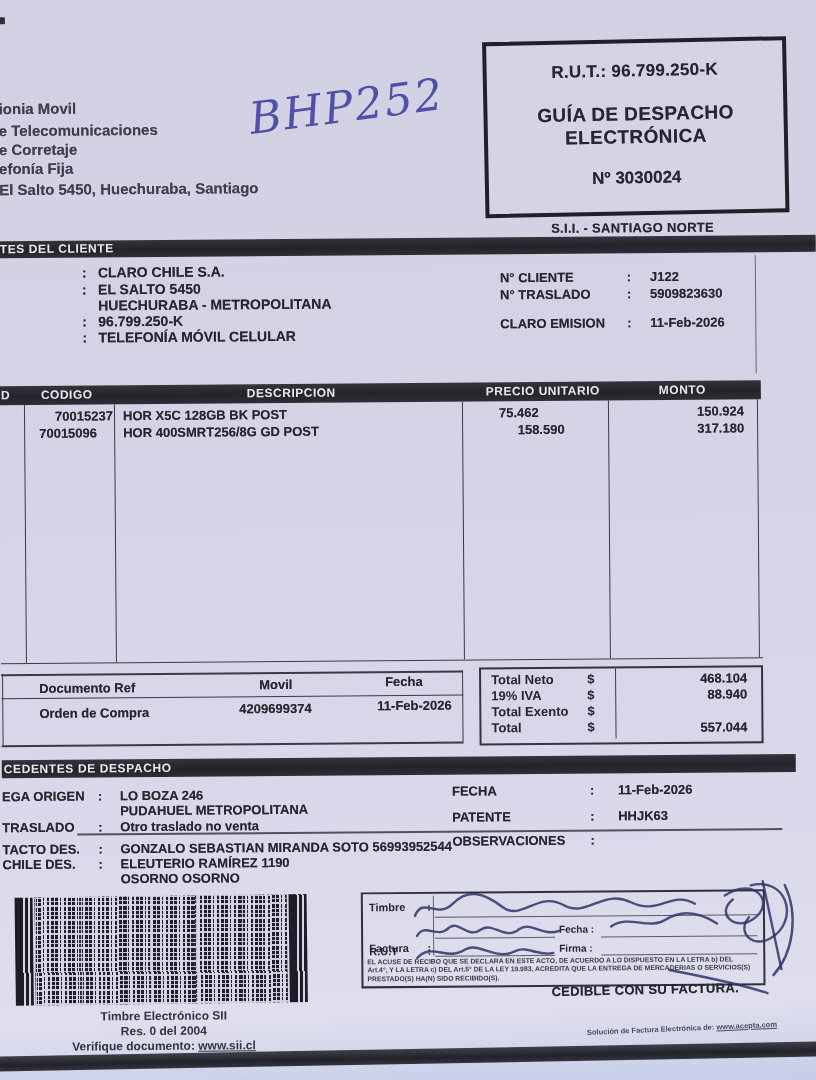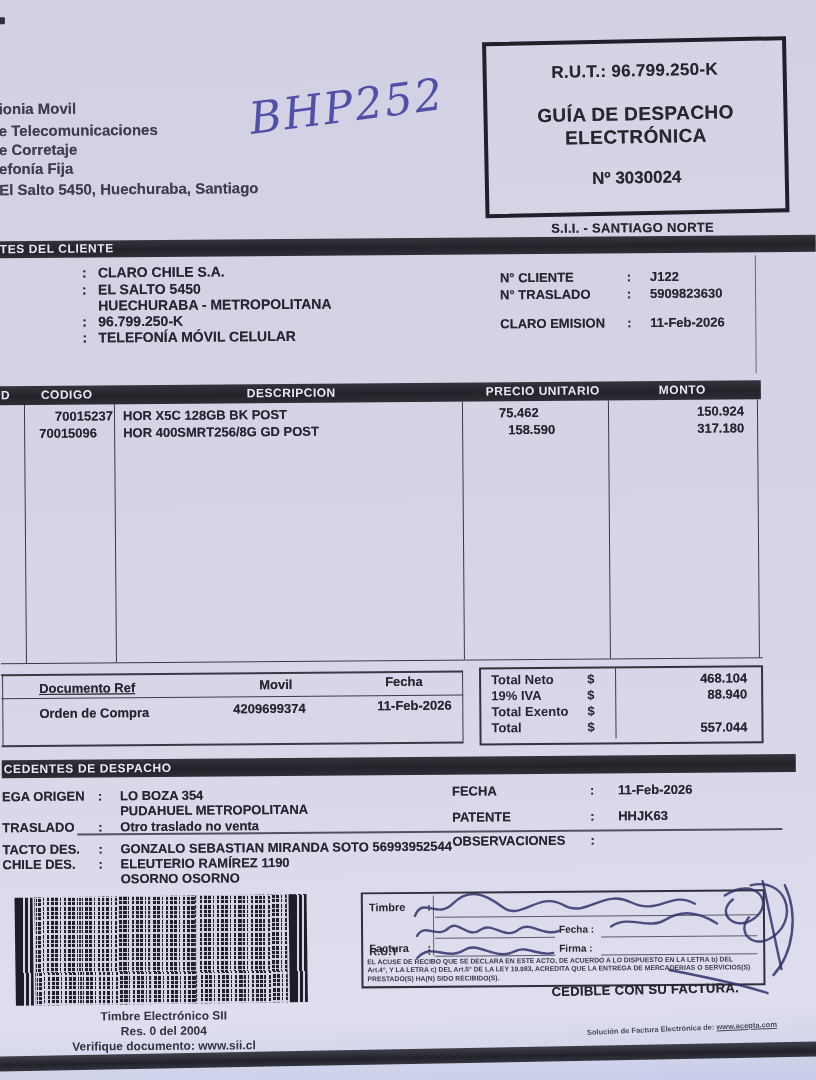--- a/index.html
+++ b/index.html
@@ -177,35 +177,35 @@
 
   <div>
     <span class="cell soft" style="left:56px;top:406px;">70015237</span>
     <span class="cell soft" style="left:124px;top:406px;">HOR X5C 128GB BK POST</span>
     <span class="cell soft" style="left:500px;top:406px;width:100px;text-align:left;">75.462</span>
     <span class="cell soft b" style="left:645px;top:406px;width:100px;text-align:right;">150.924</span>
   </div>
   <div>
     <span class="cell soft" style="left:40px;top:423px;">70015096</span>
     <span class="cell soft" style="left:124px;top:423px;">HOR 400SMRT256/8G GD POST</span>
-    <span class="cell soft" style="left:509px;top:423px;width:100px;text-align:left;">158.590</span>
+    <span class="cell soft" style="left:492px;top:423px;width:100px;text-align:center;">158.590</span>
     <span class="cell soft b" style="left:645px;top:423px;width:100px;text-align:right;">317.180</span>
   </div>
 
   <div>
     <div class="abs hline" style="left:0;top:671px;width:462px;height:2px;"></div>
     <div class="abs vline" style="left:1px;top:671px;height:71px;"></div>
     <div class="abs vline" style="left:461px;top:671px;height:71px;"></div>
     <div class="abs hline" style="left:0;top:742px;width:462px;height:2px;"></div>
     <div class="abs hline" style="left:0;top:695px;width:462px;"></div>
-    <span class="abs refhead soft" style="left:38px;top:678px;text-decoration:underline;">Documento Ref</span>
+    <span class="abs refhead soft" style="left:38px;top:678px;">Documento Ref</span>
     <span class="abs refhead soft" style="left:258px;top:676px;">Movil</span>
     <span class="abs refhead soft" style="left:384px;top:674px;">Fecha</span>
     <span class="abs refcell soft" style="left:38px;top:703px;">Orden de Compra</span>
-    <span class="abs refcell soft" style="left:232px;top:700px;">4209699374</span>
+    <span class="abs refcell soft" style="left:238px;top:700px;">4209699374</span>
     <span class="abs refcell soft" style="left:376px;top:698px;">11-Feb-2026</span>
   </div>
 
   <div class="abs" style="left:478px;top:668px;width:280px;height:74px;border:2px solid #33333f;">
     <div class="abs vline" style="left:134px;top:0;height:70px;"></div>
     <div style="padding:3px 0 0 10px;">
       <div class="totrow">
         <span class="lab">Total Neto</span>
         <span class="cur">$</span>
       </div>
@@ -229,21 +229,21 @@
   </div>
 
   <div class="abs bar bar3">
     <span>CEDENTES DE DESPACHO</span>
   </div>
 
   <div class="abs soft" style="left:0;top:786px;">
     <div class="drow">
       <span class="lab">EGA ORIGEN</span>
       <span class="sep">:</span>
-      <span>LO BOZA 354</span>
+      <span>LO BOZA 246</span>
     </div>
     <div class="drow">
       <span class="lab"></span>
         <span class="sep"></span>
       <span>PUDAHUEL   METROPOLITANA</span>
     </div>
     <div class="drow" style="margin-top:1px;">
       <span class="lab">TRASLADO</span>
       <span class="sep">:</span>
       <span>Otro traslado no venta</span>
@@ -285,21 +285,21 @@
   </div>
 
   <div class="abs barcode">
     <div class="bc-edge bc-left"></div>
     <div class="bc-data"></div>
     <div class="bc-edge bc-right"></div>
   </div>
   <div class="abs stampcap" style="left:30px;top:1007px;width:260px;">
     <div>Timbre Electrónico SII</div>
     <div>Res. 0 del 2004</div>
-    <div><span>Verifique documento: </span><a style="">www.sii.cl</a></div>
+    <div><span>Verifique documento: </span><a style="text-decoration:underline;">www.sii.cl</a></div>
   </div>
 
   <div class="abs rcpt">
     <div class="rlab" style="left:6px;top:7px;">
         <span>Timbre</span>
         <span>:</span>
       </div>
     <div class="rlab" style="left:6px;top:27px;margin-top:24px;">
         <span>R.U.T</span>
         <span>:</span>

